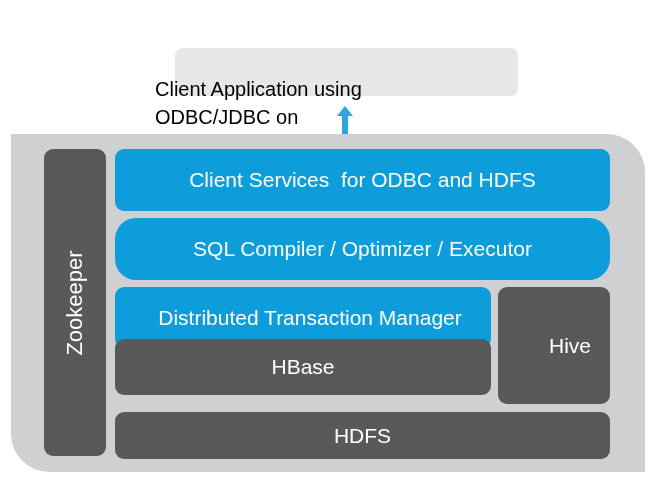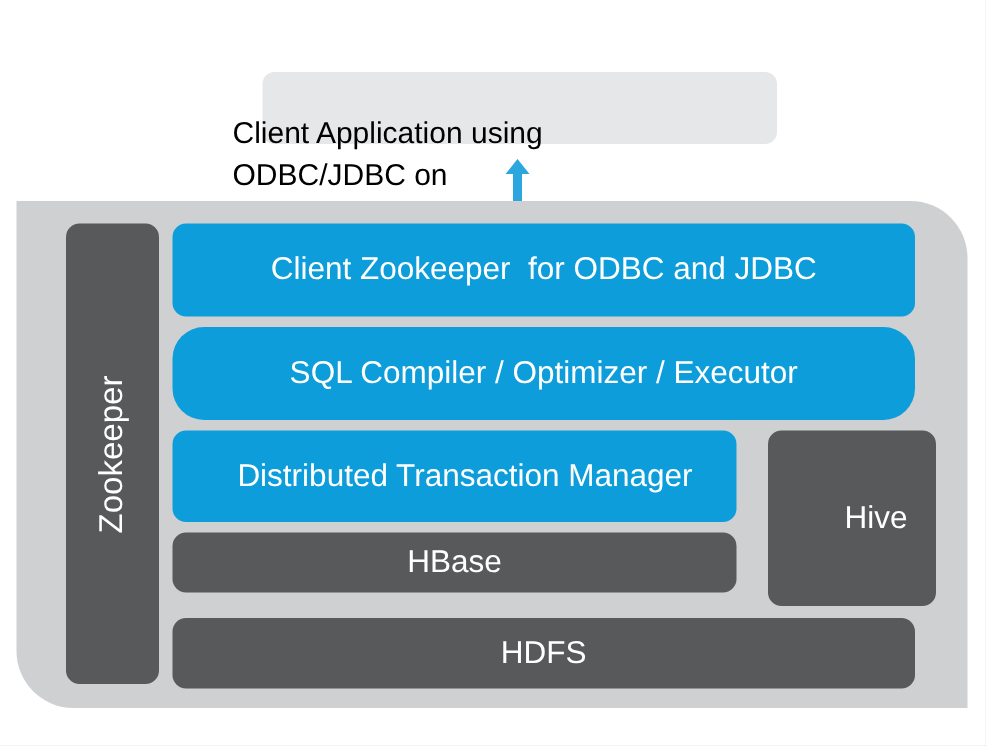--- a/index.html
+++ b/index.html
@@ -59,22 +59,22 @@
 
   .zookeeper { left: 44px; top: 149px; width: 62px; height: 307px; }
   .zookeeper .layer-label {
     transform: rotate(-90deg);
     font-size: 22px;
     white-space: nowrap;
   }
   .layer-1 { left: 115px; top: 149px; width: 495px; height: 62px; }
   .layer-2 { left: 115px; top: 218px; width: 495px; height: 62px; border-radius: 21px; }
   .layer-3 { left: 115px; top: 287px; width: 376px; height: 61px; padding-left: 14px; }
-  .hive    { left: 512px; top: 287px; width: 112px; height: 117px; padding-left: 32px; }
-  .hbase   { left: 115px; top: 355px; width: 376px; height: 40px; }
+  .hive    { left: 498px; top: 287px; width: 112px; height: 117px; padding-left: 32px; }
+  .hbase   { left: 115px; top: 339px; width: 376px; height: 56px; }
   .hdfs    { left: 115px; top: 412px; width: 495px; height: 47px; }
 </style>
 </head>
 <body>
 
 <div class="abs client-box"></div>
 <div class="abs client-label">Client Application using
 ODBC/JDBC on
 Windows/Linux</div>
 
@@ -86,21 +86,21 @@
   </svg>
 </div>
 
 <div class="abs platform"></div>
 
 <div class="box dark zookeeper">
   <span class="layer-label">Zookeeper</span>
 </div>
 
 <div class="box blue layer-1">
-  <span class="layer-label">Client Zookeeper  for ODBC and JDBC</span>
+  <span class="layer-label">Client Services  for ODBC and HDFS</span>
 </div>
 
 <div class="box blue layer-2">
   <span class="layer-label">SQL Compiler / Optimizer / Executor</span>
 </div>
 
 <div class="box blue layer-3">
   <span class="layer-label">Distributed Transaction Manager</span>
 </div>
 

